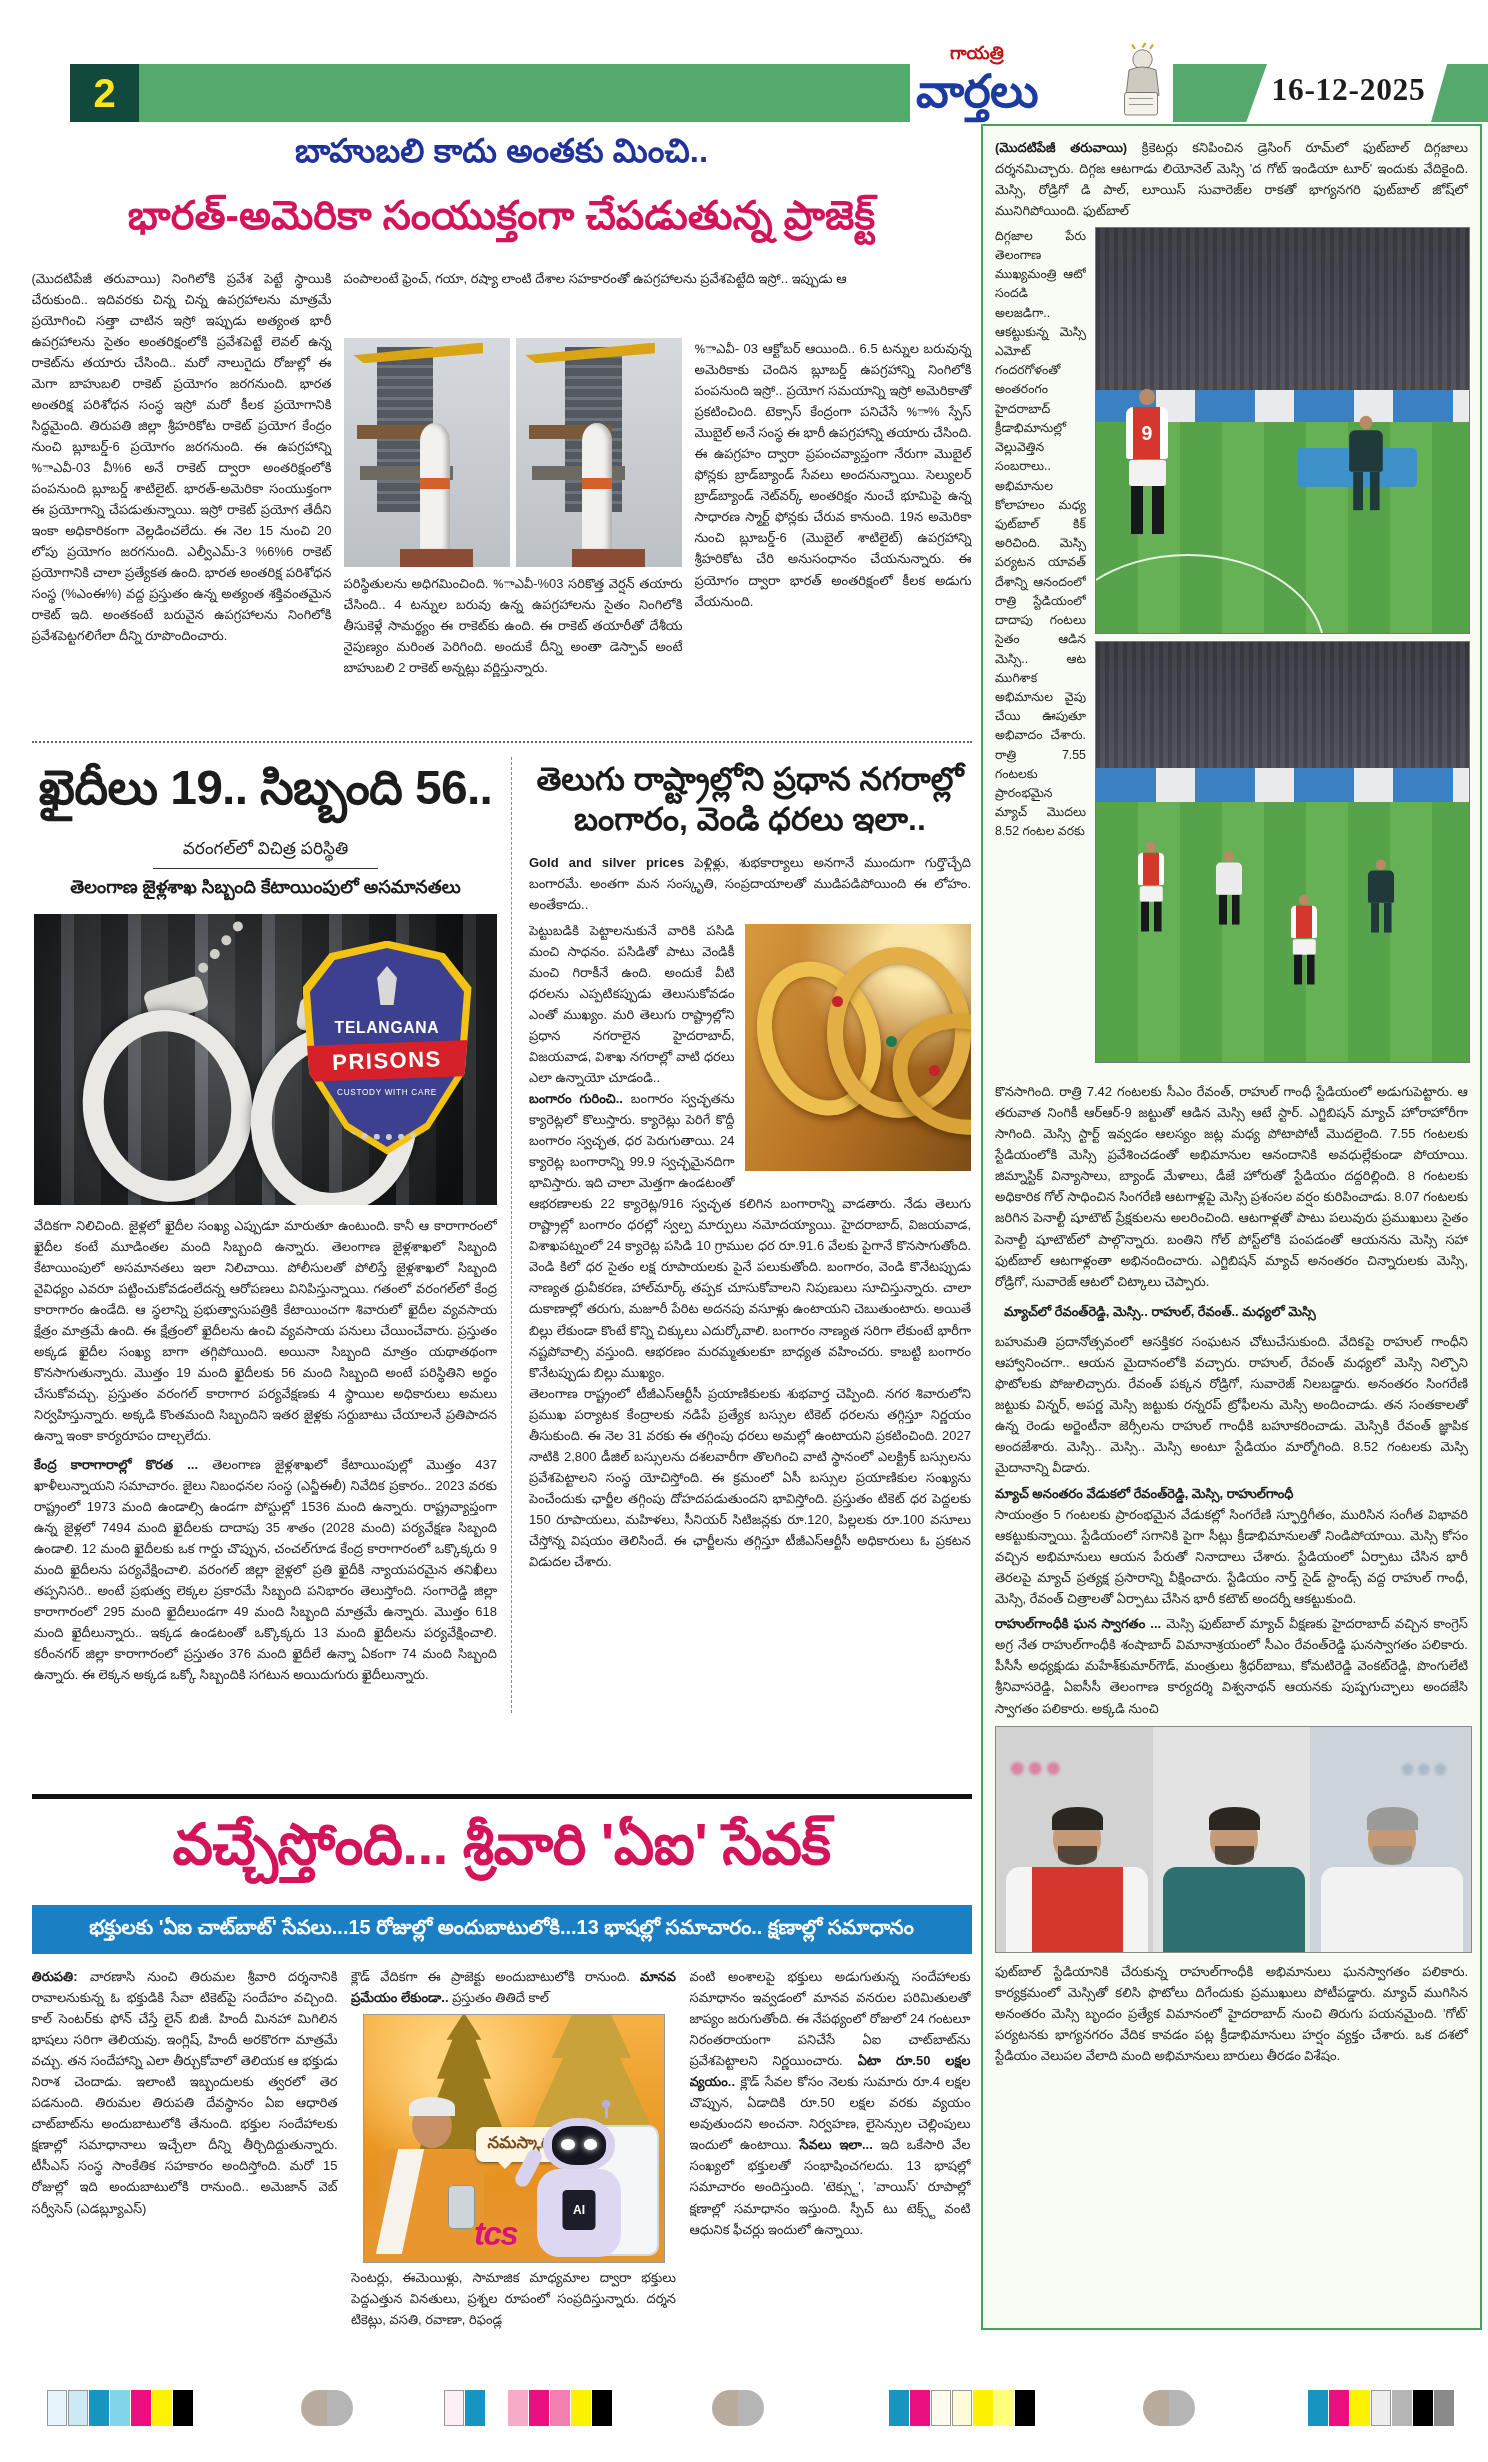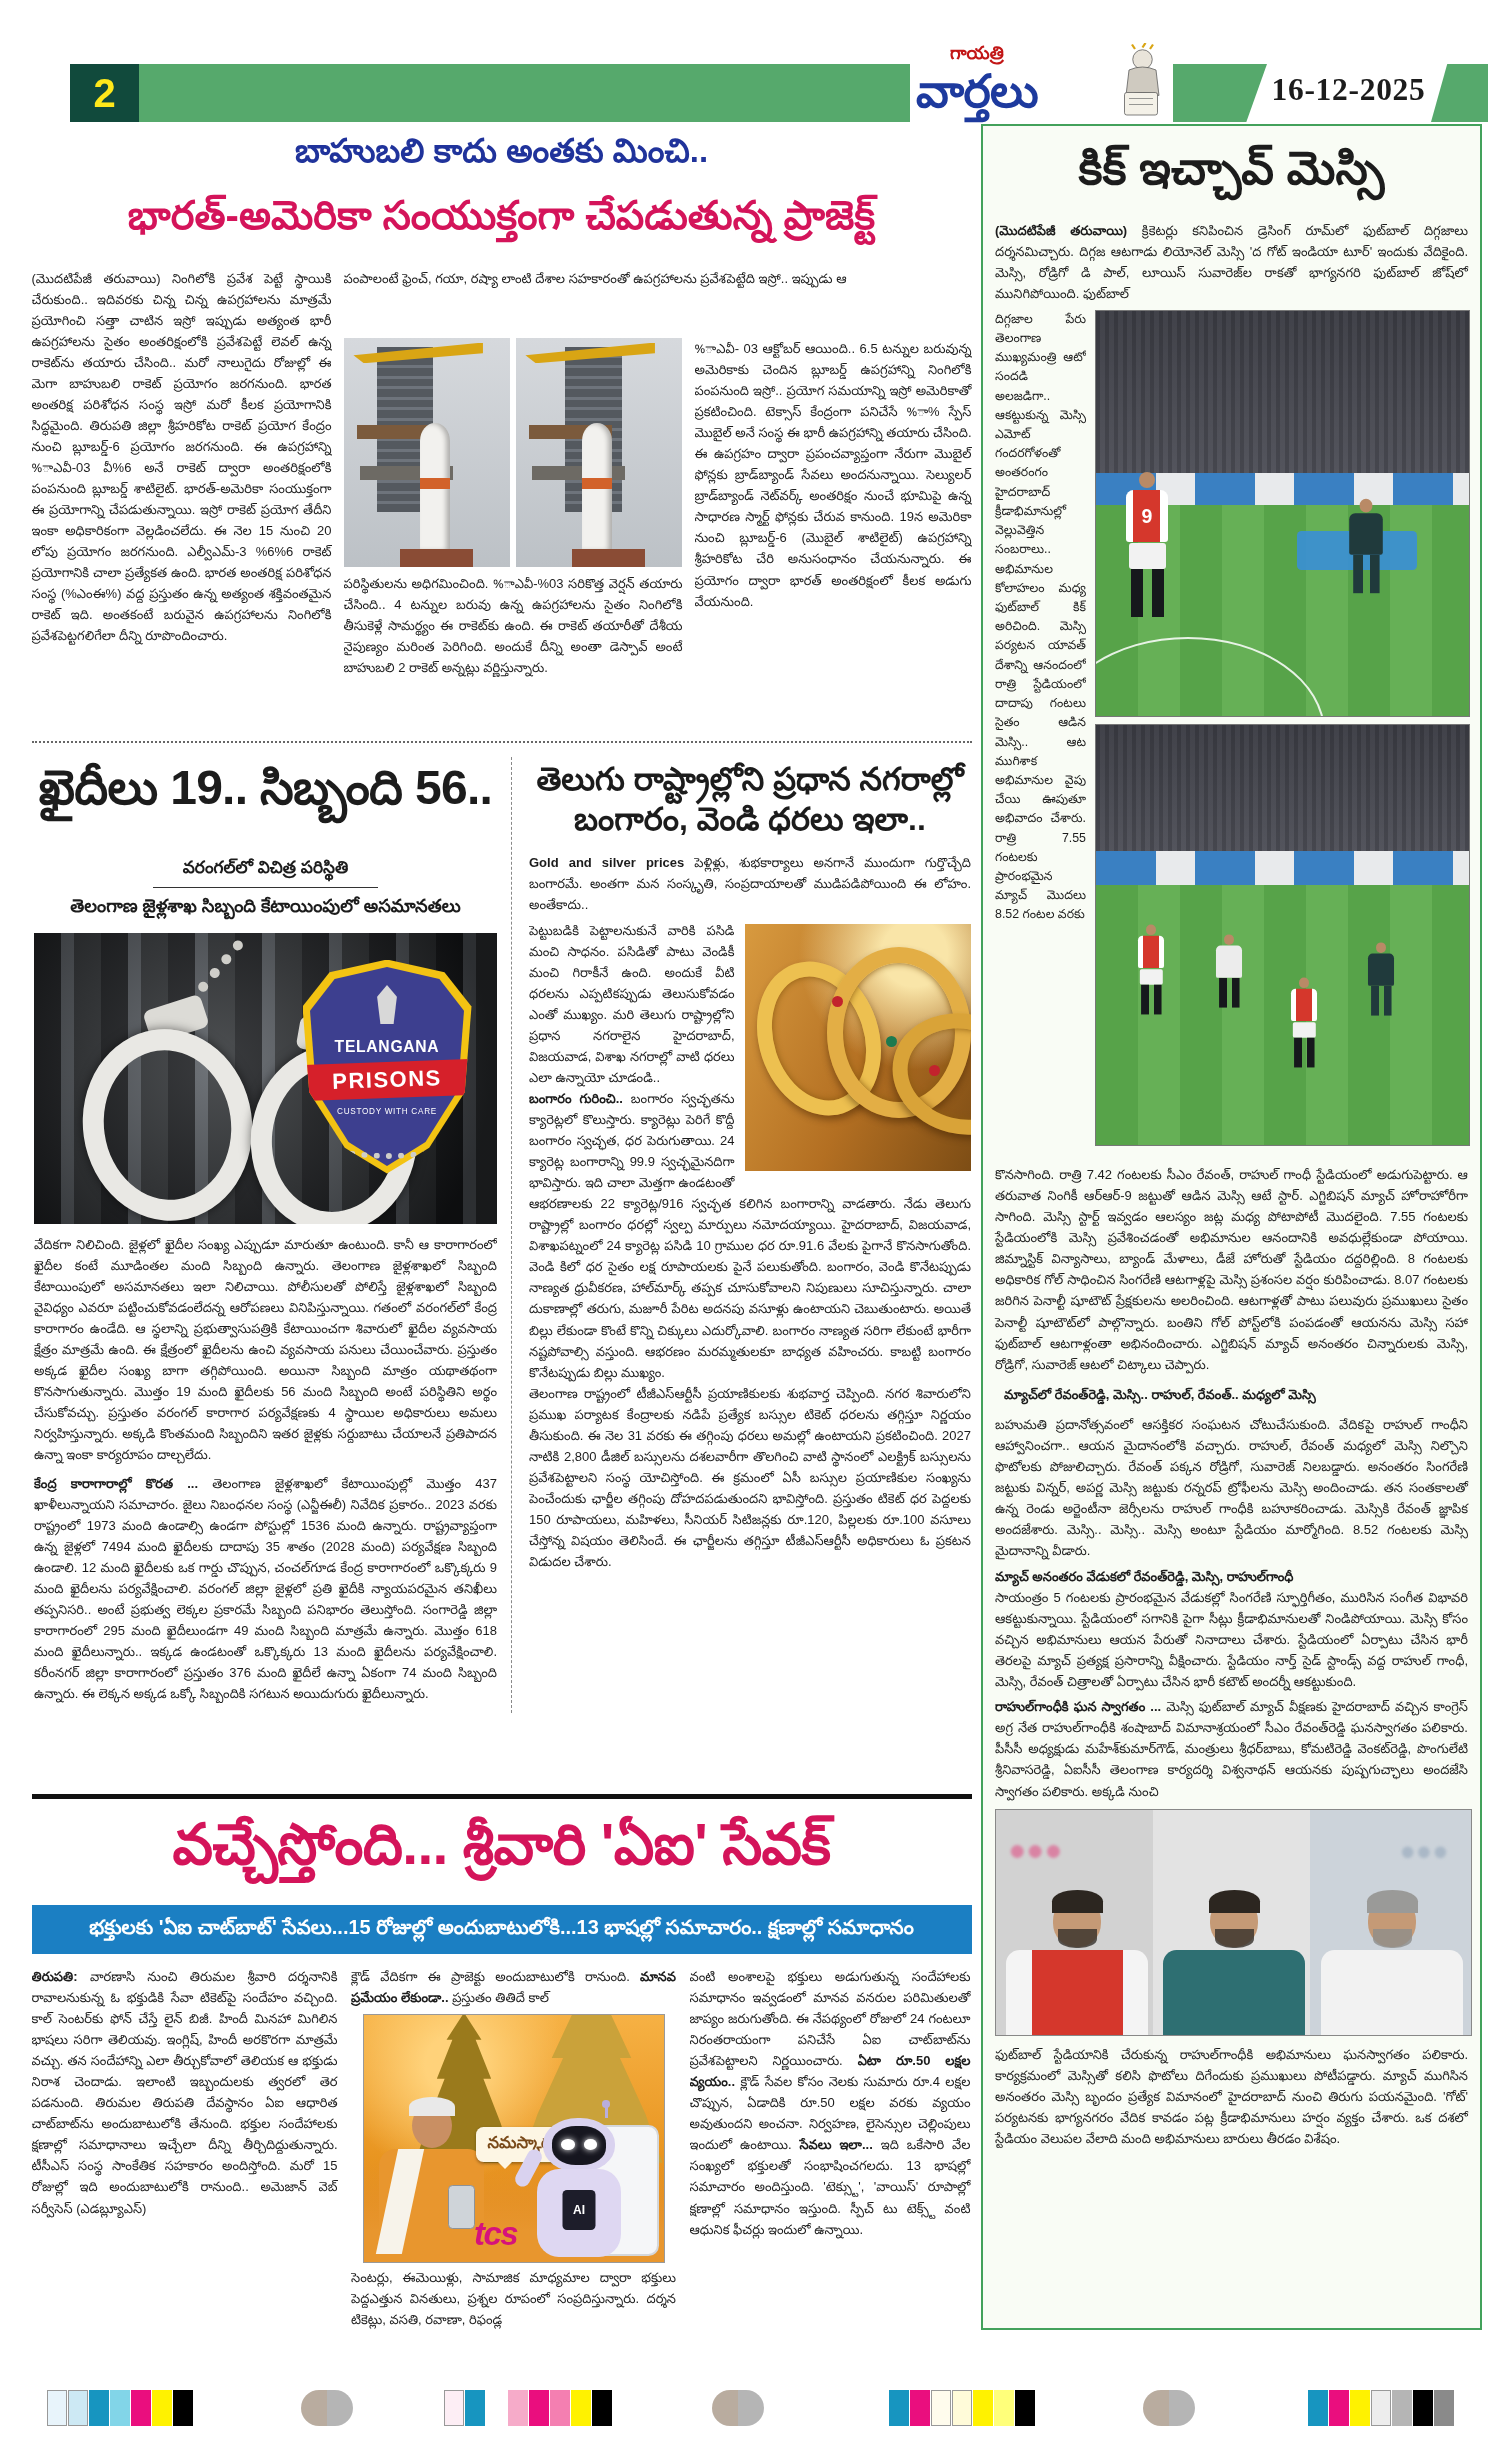--- a/index.html
+++ b/index.html
@@ -47,21 +47,21 @@
   .rp-band{left:46%;bottom:34%;width:18%;height:5%;background:#d2622a;}
   .rp-base{left:34%;bottom:0;width:44%;height:8%;background:#8a4c35;}
   .rkt-photo.v2 .rp-rocket{left:40%;} .rkt-photo.v2 .rp-band{left:40%;} .rkt-photo.v2 .rp-tower{left:30%;}
   
   .hr-dot{position:absolute;left:31.5px;top:741px;width:940px;border-top:2.2px dotted #666;}
   .v-dash{position:absolute;left:511px;top:757px;height:956px;border-left:1.5px dashed #888;}
   
   .art-prisons{position:absolute;left:34px;top:754px;width:463px;height:960px;overflow:hidden;}
   .art-prisons .head{text-align:center;font-size:48px;font-weight:bold;letter-spacing:-0.7px;margin:6px 0 12px 0;}
   .art-prisons .deck1{text-align:center;margin-bottom:7.5px;}
-  .art-prisons .deck1 span{display:inline-block;font-size:17px;font-weight:bold;border-bottom:1.5px solid #333;padding:0 30px 6px 30px;margin-top:19px;}
+  .art-prisons .deck1 span{display:inline-block;font-size:17px;font-weight:normal;border-bottom:1.5px solid #333;padding:0 30px 6px 30px;}
   .art-prisons .deck2{text-align:center;font-size:18px;font-weight:bold;margin-bottom:12px;}
   .cuffs{position:relative;width:463px;height:291px;margin:7.5px 0 10.5px 0;overflow:hidden;
          background:repeating-linear-gradient(90deg,#1a1c1f 0 27px,#595e64 27px 40px,#303336 40px 67px);}
   .cuffs .shade{position:absolute;inset:0;background:radial-gradient(circle at 40% 45%,rgba(255,255,255,.14),rgba(0,0,0,.5) 85%);}
   .ring{position:absolute;border:21px solid #e9e8e4;border-radius:50%;box-shadow:0 0 10.5px rgba(0,0,0,.55);}
   .ring1{left:49px;top:96px;width:127px;height:150px;transform:rotate(-8deg);}
   .ring2{left:217px;top:112px;width:124px;height:146px;transform:rotate(6deg);}
   .jaw{position:absolute;background:#dcdbd6;}
   .jaw1{left:112px;top:69px;width:60px;height:34px;border-radius:7.5px;transform:rotate(-18deg);}
   .jaw2{left:264px;top:87px;width:58px;height:33px;border-radius:7.5px;transform:rotate(10deg);}
@@ -283,21 +283,20 @@
       <div class="gem gm1"></div>
       <div class="gem gm2"></div>
       <div class="gem gm3"></div>
     </div>
     <p class="body-txt" style="margin:0;">పెట్టుబడికి పెట్టాలనుకునే వారికి పసిడి మంచి సాధనం. పసిడితో పాటు వెండికీ మంచి గిరాకీనే ఉంది. అందుకే వీటి ధరలను ఎప్పటికప్పుడు తెలుసుకోవడం ఎంతో ముఖ్యం. మరి తెలుగు రాష్ట్రాల్లోని ప్రధాన నగరాలైన హైదరాబాద్, విజయవాడ, విశాఖ నగరాల్లో వాటి ధరలు ఎలా ఉన్నాయో చూడండి..</p>
     <p class="body-txt" style="margin:0;"><b class="bold-inline">బంగారం గురించి..</b> <span>బంగారం స్వచ్ఛతను క్యారెట్లలో కొలుస్తారు. క్యారెట్లు పెరిగే కొద్దీ బంగారం స్వచ్ఛత, ధర పెరుగుతాయి. 24 క్యారెట్ల బంగారాన్ని 99.9 స్వచ్ఛమైనదిగా భావిస్తారు. ఇది చాలా మెత్తగా ఉండటంతో ఆభరణాలకు 22 క్యారెట్ల/916 స్వచ్ఛత కలిగిన బంగారాన్ని వాడతారు. నేడు తెలుగు రాష్ట్రాల్లో బంగారం ధరల్లో స్వల్ప మార్పులు నమోదయ్యాయి. హైదరాబాద్, విజయవాడ, విశాఖపట్నంలో 24 క్యారెట్ల పసిడి 10 గ్రాముల ధర రూ.91.6 వేలకు పైగానే కొనసాగుతోంది. వెండి కిలో ధర సైతం లక్ష రూపాయలకు పైనే పలుకుతోంది. బంగారం, వెండి కొనేటప్పుడు నాణ్యత ధ్రువీకరణ, హాల్‌మార్క్ తప్పక చూసుకోవాలని నిపుణులు సూచిస్తున్నారు. చాలా దుకాణాల్లో తరుగు, మజూరీ పేరిట అదనపు వసూళ్లు ఉంటాయని చెబుతుంటారు. అయితే బిల్లు లేకుండా కొంటే కొన్ని చిక్కులు ఎదుర్కోవాలి. బంగారం నాణ్యత సరిగా లేకుంటే భారీగా నష్టపోవాల్సి వస్తుంది. ఆభరణం మరమ్మతులకూ బాధ్యత వహించరు. కాబట్టి బంగారం కొనేటప్పుడు బిల్లు ముఖ్యం.</span></p>
     <p class="body-txt" style="margin:0;">తెలంగాణ రాష్ట్రంలో టీజీఎస్ఆర్టీసీ ప్రయాణికులకు శుభవార్త చెప్పింది. నగర శివారులోని ప్రముఖ పర్యాటక కేంద్రాలకు నడిపే ప్రత్యేక బస్సుల టికెట్ ధరలను తగ్గిస్తూ నిర్ణయం తీసుకుంది. ఈ నెల 31 వరకు ఈ తగ్గింపు ధరలు అమల్లో ఉంటాయని ప్రకటించింది. 2027 నాటికి 2,800 డీజిల్ బస్సులను దశలవారీగా తొలగించి వాటి స్థానంలో ఎలక్ట్రిక్ బస్సులను ప్రవేశపెట్టాలని సంస్థ యోచిస్తోంది. ఈ క్రమంలో ఏసీ బస్సుల ప్రయాణికుల సంఖ్యను పెంచేందుకు ఛార్జీల తగ్గింపు దోహదపడుతుందని భావిస్తోంది. ప్రస్తుతం టికెట్ ధర పెద్దలకు 150 రూపాయలు, మహిళలు, సీనియర్ సిటిజన్లకు రూ.120, పిల్లలకు రూ.100 వసూలు చేస్తోన్న విషయం తెలిసిందే. ఈ ఛార్జీలను తగ్గిస్తూ టీజీఎస్ఆర్టీసీ అధికారులు ఓ ప్రకటన విడుదల చేశారు.</p>
   </section>
 
   <aside class="messi-box">
-    <div class="head">కిక్ ఇచ్చావ్ మెస్సి</div>
     <p class="body-txt" style="margin:0 0 6px 0;"><b class="bold-inline">(మొదటిపేజీ తరువాయి)</b> <span>క్రికెటర్లు కనిపించిన డ్రెసింగ్ రూమ్‌లో ఫుట్‌బాల్ దిగ్గజాలు దర్శనమిచ్చారు. దిగ్గజ ఆటగాడు లియోనెల్ మెస్సి 'ద గోట్ ఇండియా టూర్' ఇందుకు వేదికైంది. మెస్సి, రోడ్రిగో డి పాల్, లూయిస్ సువారెజ్‌ల రాకతో భాగ్యనగరి ఫుట్‌బాల్ జోష్‌లో మునిగిపోయింది. ఫుట్‌బాల్</span></p>
     <div class="messi-mid">
       <div class="messi-side">దిగ్గజాల పేరు తెలంగాణ ముఖ్యమంత్రి ఆటో సందడి అలజడిగా.. ఆకట్టుకున్న మెస్సి ఎమోట్ గందరగోళంతో అంతరంగం హైదరాబాద్ క్రీడాభిమానుల్లో వెల్లువెత్తిన సంబరాలు.. అభిమానుల కోలాహలం మధ్య ఫుట్‌బాల్ కిక్ అరిచింది. మెస్సి పర్యటన యావత్ దేశాన్ని ఆనందంలో రాత్రి స్టేడియంలో దాదాపు గంటలు సైతం ఆడిన మెస్సి.. ఆట ముగిశాక అభిమానుల వైపు చేయి ఊపుతూ అభివాదం చేశారు. రాత్రి 7.55 గంటలకు ప్రారంభమైన మ్యాచ్ మొదలు 8.52 గంటల వరకు</div>
       <div class="messi-photos">
         <div class="stad stad1">
           <div class="crowd"></div>
           <div class="boards"></div>
           <div class="field"></div>
           <div class="arc"></div>
           <div class="sign"></div>

